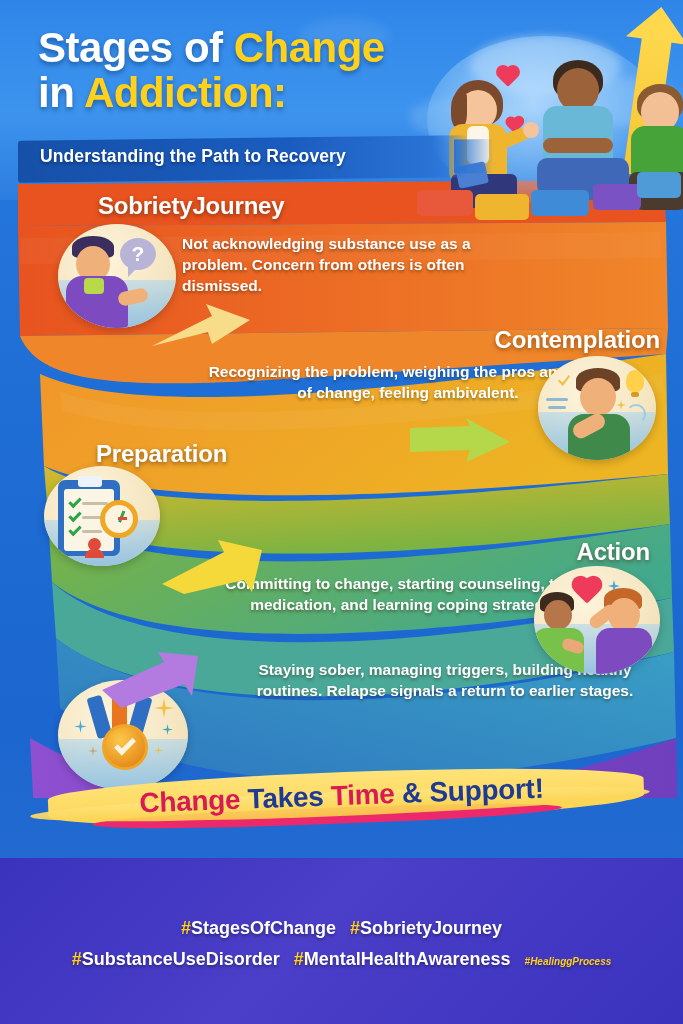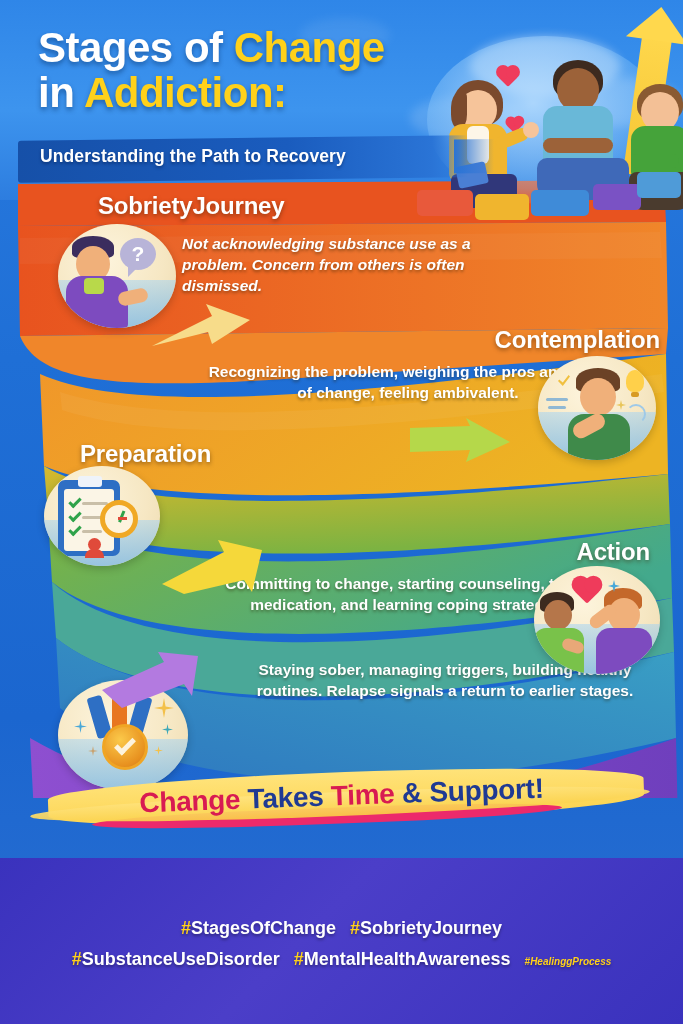--- a/index.html
+++ b/index.html
@@ -96,24 +96,24 @@
   .ribbon-svg { position:absolute; left:0; top:178px; z-index:2; }
 
   
   .stage { position:absolute; z-index:6; }
   .stage h2 { font-size:24px; font-weight:bold; color:#ffffff;
               text-shadow:0 2px 4px rgba(60,30,0,.5); letter-spacing:-.2px; }
   .stage p { font-size:15.5px; line-height:1.34; color:#ffffff; font-weight:600;
              text-shadow:0 2px 3px rgba(40,30,0,.45); }
 
   .s1 { left:98px; top:192px; width:430px; }
-  .s1 p { position:absolute; left:84px; top:42px; width:350px;font-style:italic; }
+  .s1 p { position:absolute; left:84px; top:42px; width:350px; }
   .s2 { left:200px; top:326px; width:460px; text-align:right; }
   .s2 p { margin-top:8px; text-align:center; padding-right:44px; }
-  .s3 { left:80px; top:440px; width:520px; }
+  .s3 { left:96px; top:440px; width:520px; }
   .s3 p { margin-top:8px; margin-left:64px; text-align:center; width:444px; }
   .s4 { left:200px; top:538px; width:450px; text-align:right; }
   .s4 p { margin-top:8px; text-align:center; padding-right:30px; }
   .s5 { left:196px; top:652px; width:460px; }
   .s5 p { margin-top:8px; margin-left:38px; width:422px; text-align:center; }
 
   
   .icon-circle { position:absolute; border-radius:50%; z-index:7; overflow:hidden;
       background:radial-gradient(circle at 40% 35%,#fdf4dc,#f6e7c3 60%,#ecd9ae 100%);
       box-shadow:0 3px 9px rgba(0,0,0,.2); }

